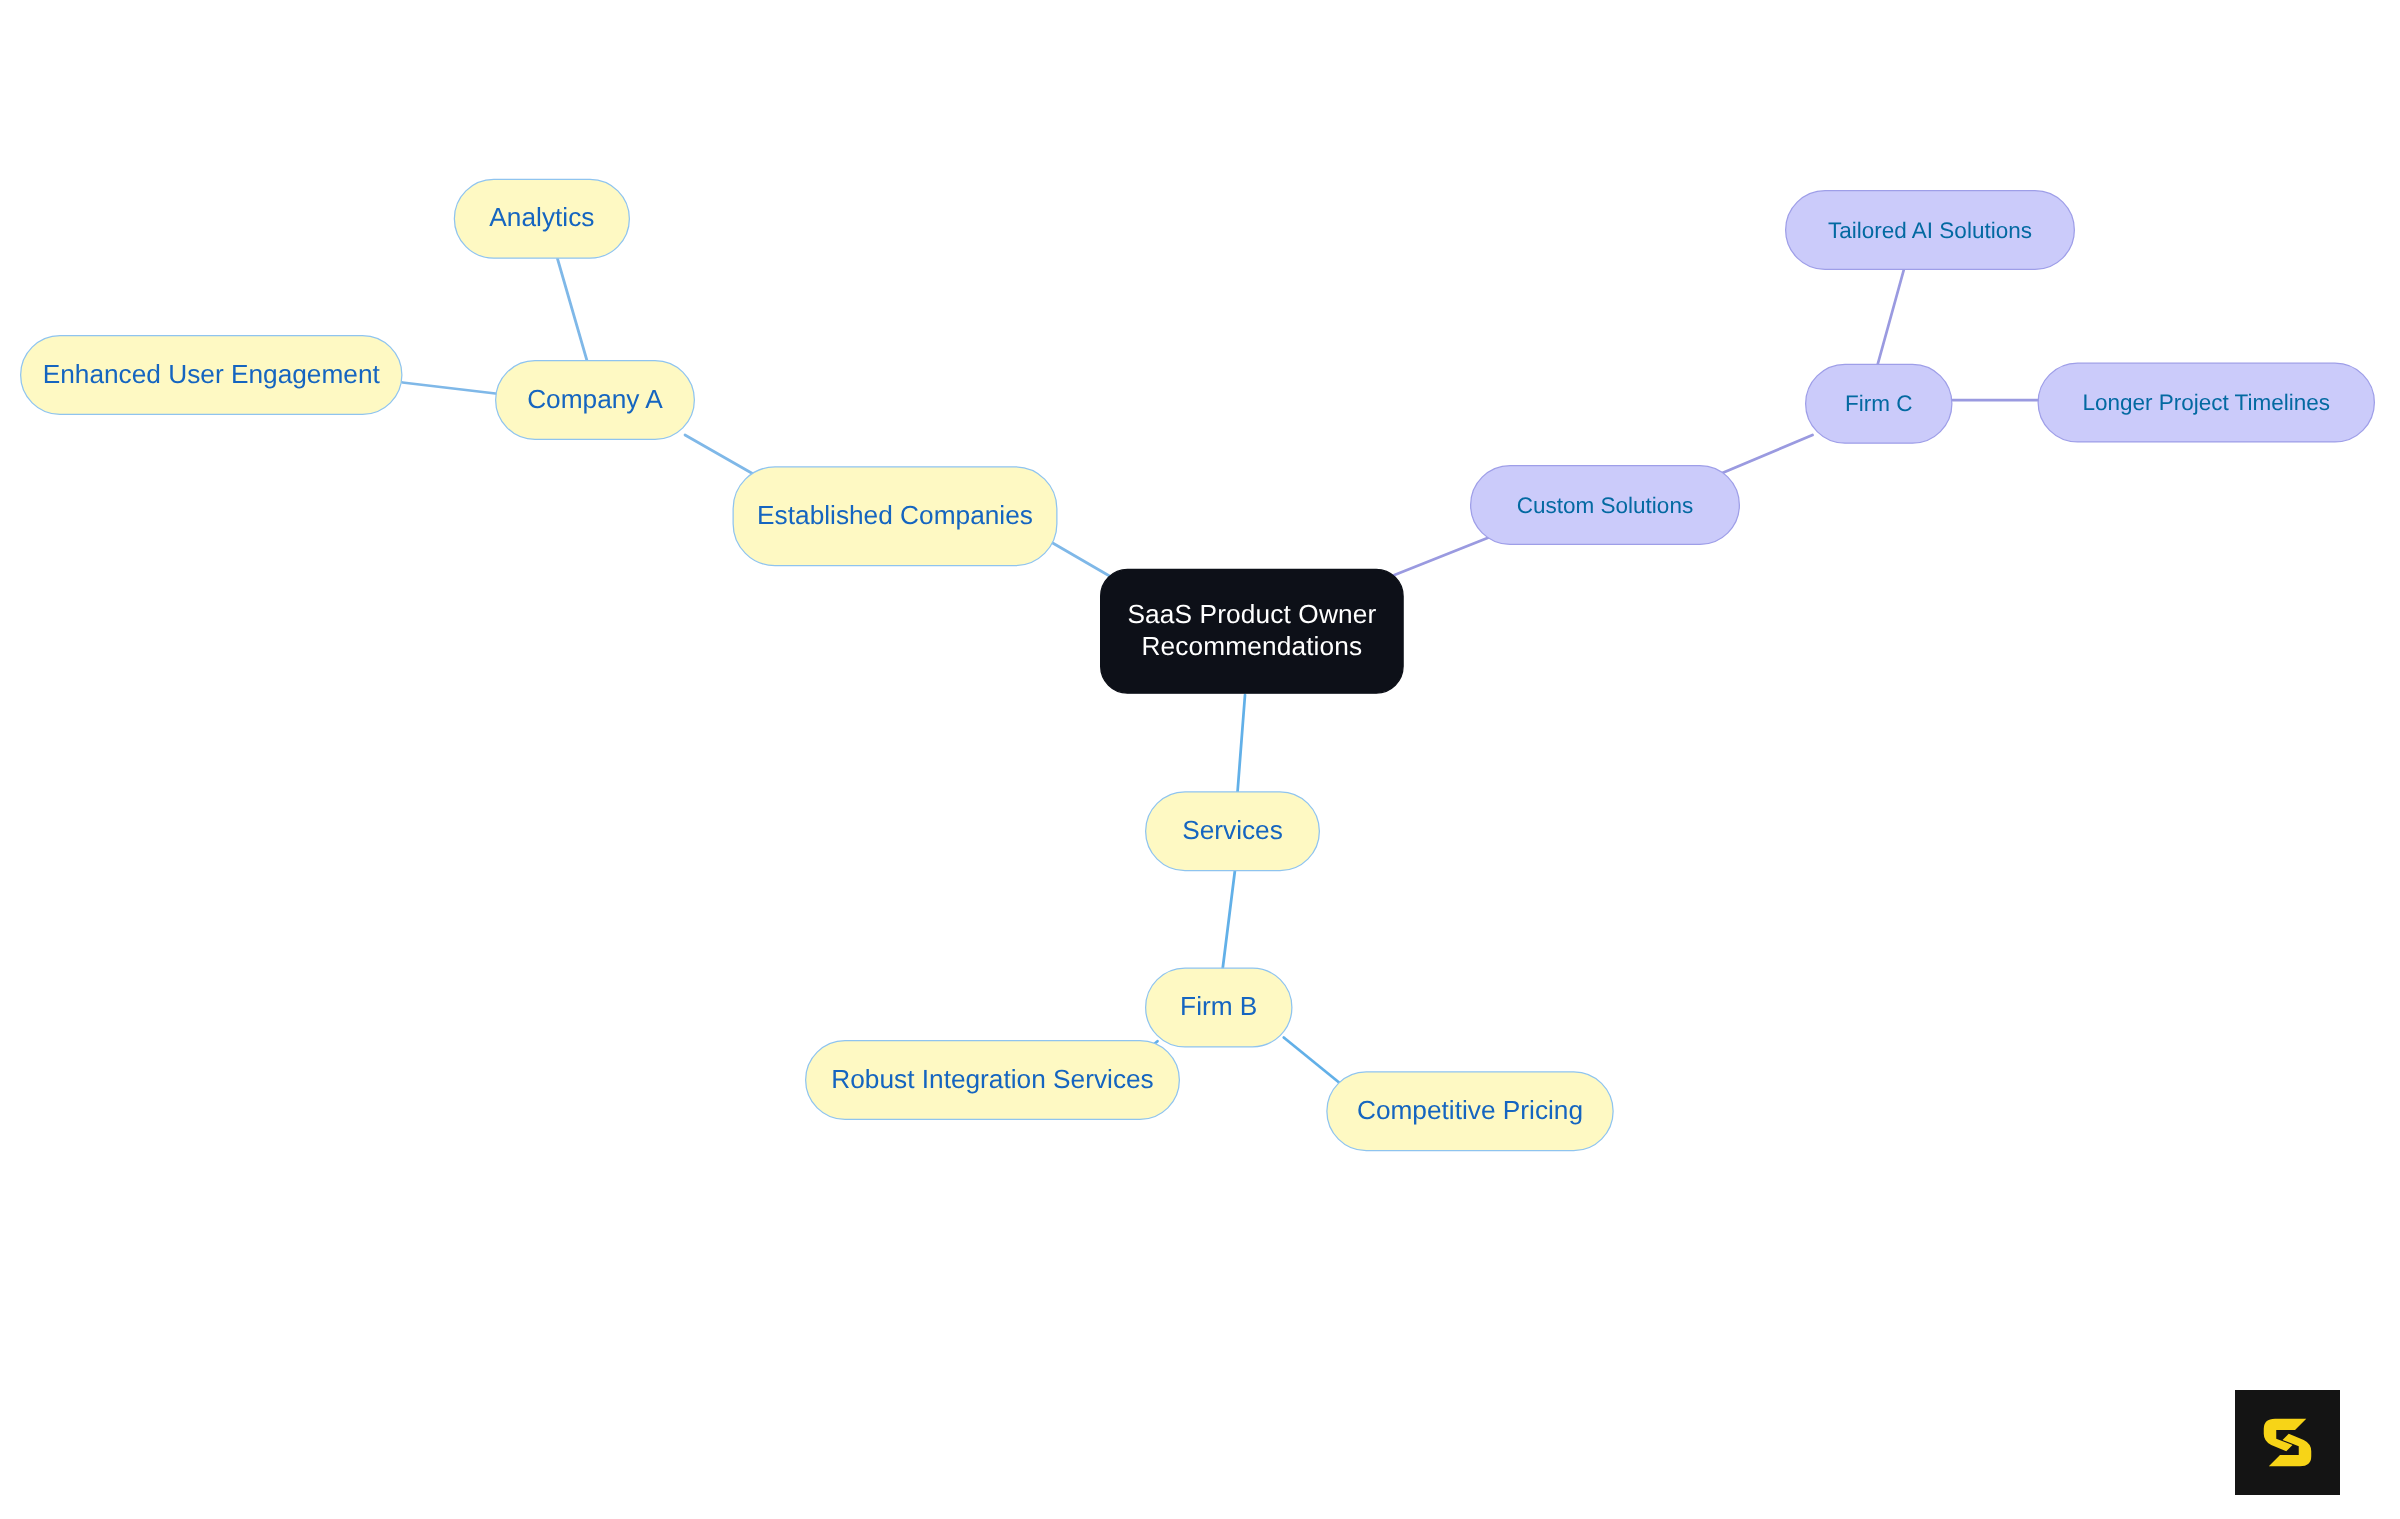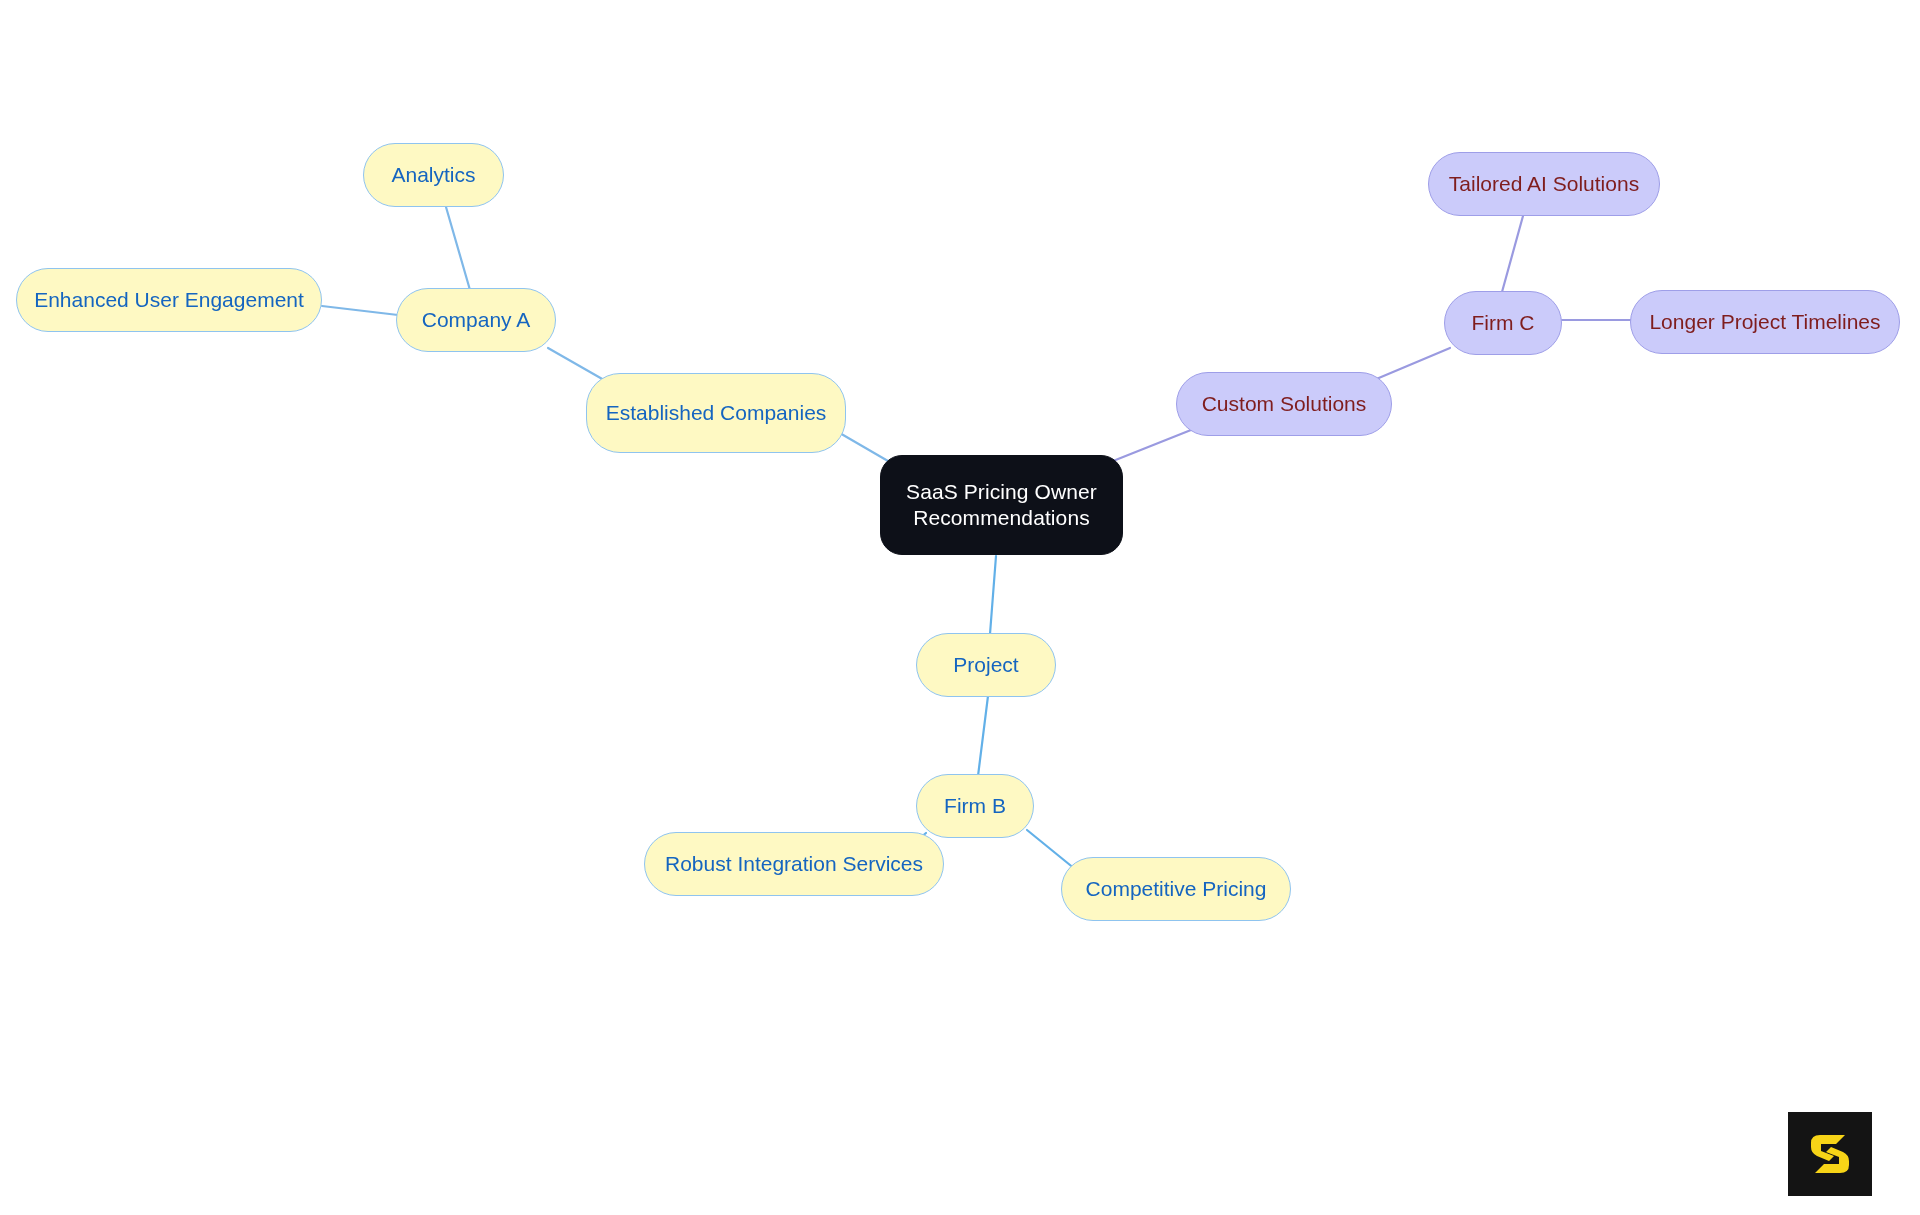--- a/index.html
+++ b/index.html
@@ -52,23 +52,23 @@
   .node-blue {
     background: #fef9c3;
     border-color: #8fc4ef;
     color: #1565c0;
     border-radius: 34px;
     font-size: 21px;
   }
   .node-purple {
     background: #cbcbfa;
     border-color: #9e9ee8;
-    color: #7f1d1d;
+    color: #0369a1;
     border-radius: 34px;
-    font-size: 21px;
+    font-size: 18px;
   }
   #brand-logo {
     position: absolute;
     background: #141414;
     display: flex;
     align-items: center;
     justify-content: center;
   }
   #brand-logo svg { display: block; }
 </style>
@@ -84,27 +84,27 @@
       <line x1="996" y1="556" x2="990" y2="634" stroke="#62b0e8" stroke-width="2.2" stroke-linecap="round"></line>
       <line x1="988" y1="696" x2="978" y2="776" stroke="#62b0e8" stroke-width="2.2" stroke-linecap="round"></line>
       <line x1="926" y1="833" x2="872" y2="878" stroke="#62b0e8" stroke-width="2.2" stroke-linecap="round"></line>
       <line x1="1027" y1="830" x2="1086" y2="878" stroke="#62b0e8" stroke-width="2.2" stroke-linecap="round"></line>
       <line x1="1108" y1="463" x2="1196" y2="428" stroke="#9a9ae0" stroke-width="2.2" stroke-linecap="round"></line>
       <line x1="1374" y1="380" x2="1450" y2="348" stroke="#9a9ae0" stroke-width="2.2" stroke-linecap="round"></line>
       <line x1="1502" y1="292" x2="1523" y2="216" stroke="#9a9ae0" stroke-width="2.2" stroke-linecap="round"></line>
       <line x1="1562" y1="320" x2="1632" y2="320" stroke="#9a9ae0" stroke-width="2.2" stroke-linecap="round"></line>
     </svg>
   <div id="node-layer">
-      <div class="node node-root" style="left: 880px; top: 455px; width: 243px; height: 100px;">SaaS Pricing Owner
+      <div class="node node-root" style="left: 880px; top: 455px; width: 243px; height: 100px;">SaaS Product Owner
 Recommendations</div>
       <div class="node node-blue" style="left: 586px; top: 373px; width: 260px; height: 80px;">Established Companies</div>
       <div class="node node-blue" style="left: 396px; top: 288px; width: 160px; height: 64px;">Company A</div>
       <div class="node node-blue" style="left: 363px; top: 143px; width: 141px; height: 64px;">Analytics</div>
       <div class="node node-blue" style="left: 16px; top: 268px; width: 306px; height: 64px;">Enhanced User Engagement</div>
-      <div class="node node-blue" style="left: 916px; top: 633px; width: 140px; height: 64px;">Project</div>
+      <div class="node node-blue" style="left: 916px; top: 633px; width: 140px; height: 64px;">Services</div>
       <div class="node node-blue" style="left: 916px; top: 774px; width: 118px; height: 64px;">Firm B</div>
       <div class="node node-blue" style="left: 644px; top: 832px; width: 300px; height: 64px;">Robust Integration Services</div>
       <div class="node node-blue" style="left: 1061px; top: 857px; width: 230px; height: 64px;">Competitive Pricing</div>
       <div class="node node-purple" style="left: 1176px; top: 372px; width: 216px; height: 64px;">Custom Solutions</div>
       <div class="node node-purple" style="left: 1444px; top: 291px; width: 118px; height: 64px;">Firm C</div>
       <div class="node node-purple" style="left: 1428px; top: 152px; width: 232px; height: 64px;">Tailored AI Solutions</div>
       <div class="node node-purple" style="left: 1630px; top: 290px; width: 270px; height: 64px;">Longer Project Timelines</div>
     </div>
   <div id="brand-logo" style="left: 1788px; top: 1112px; width: 84px; height: 84px; background: rgb(20, 20, 20);">
     <svg width="52" height="52" viewBox="0 0 52 52" aria-hidden="true">

